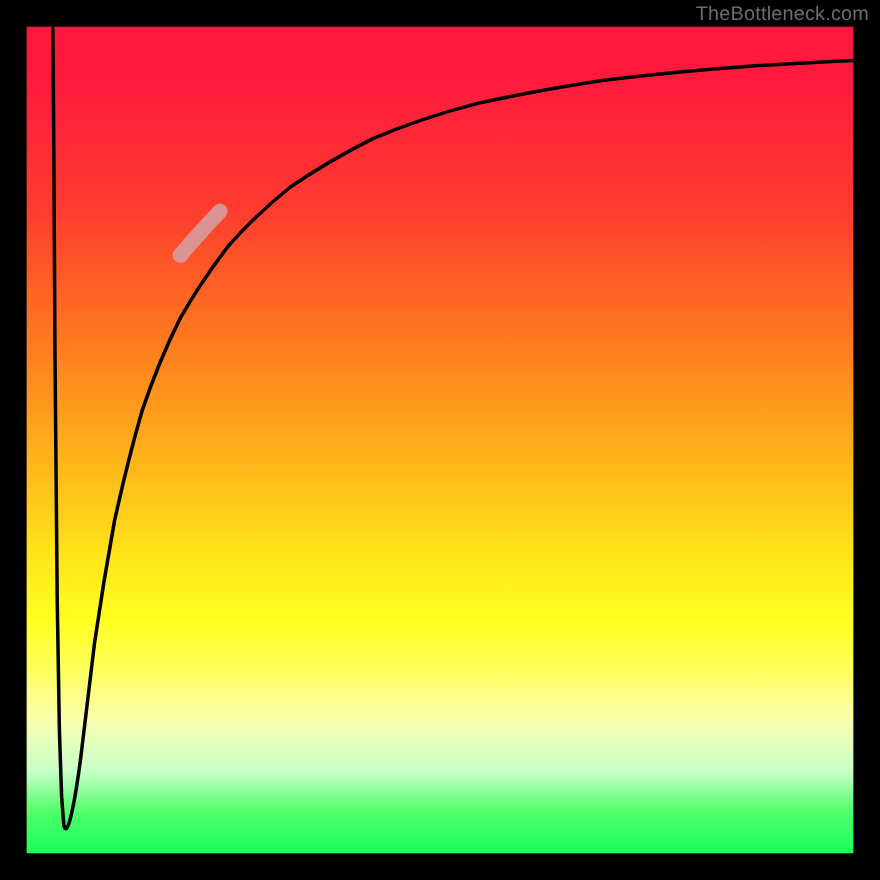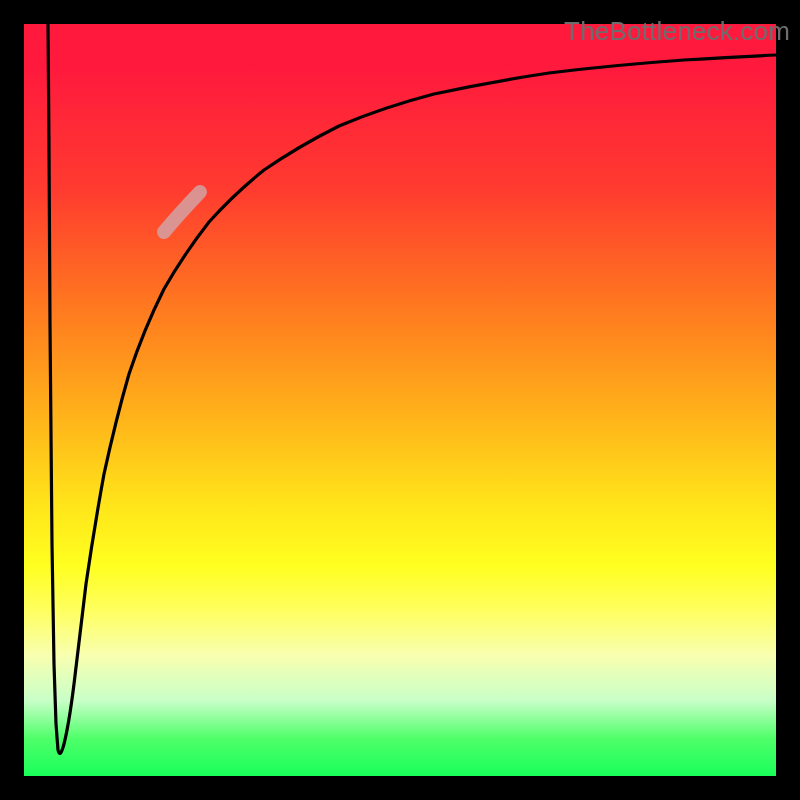--- a/index.html
+++ b/index.html
@@ -43,24 +43,24 @@
       #4fff6a 95%,
       #19ff5a 100%
     );
   }
   .curve-svg {
     position: absolute;
     inset: 0;
   }
   .watermark {
     position: absolute;
-    top: 16px;
+    top: 2px;
     right: 10px;
     color: #6d6d6d;
-    font-size: 26px;
+    font-size: 18px;
     font-weight: 500;
     letter-spacing: 0.2px;
     user-select: none;
   }
 </style>
 </head>
 <body>
 
 <div class="frame">
 

